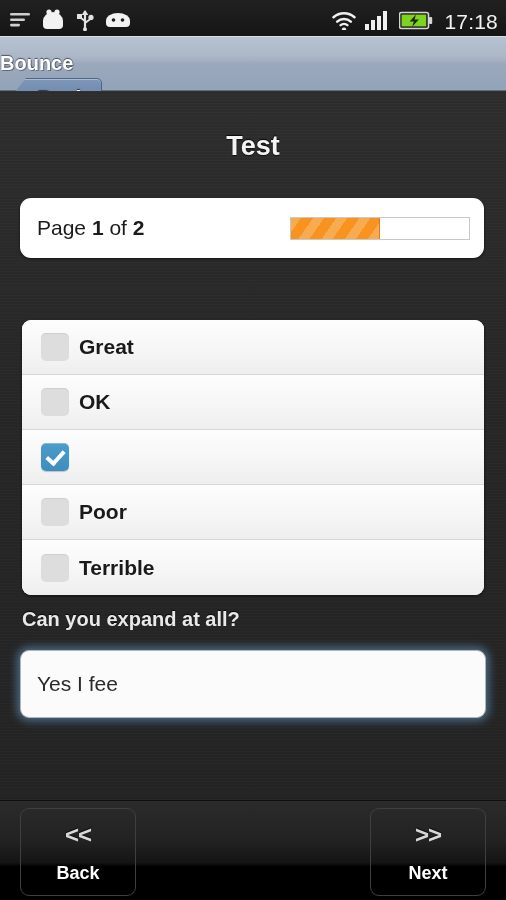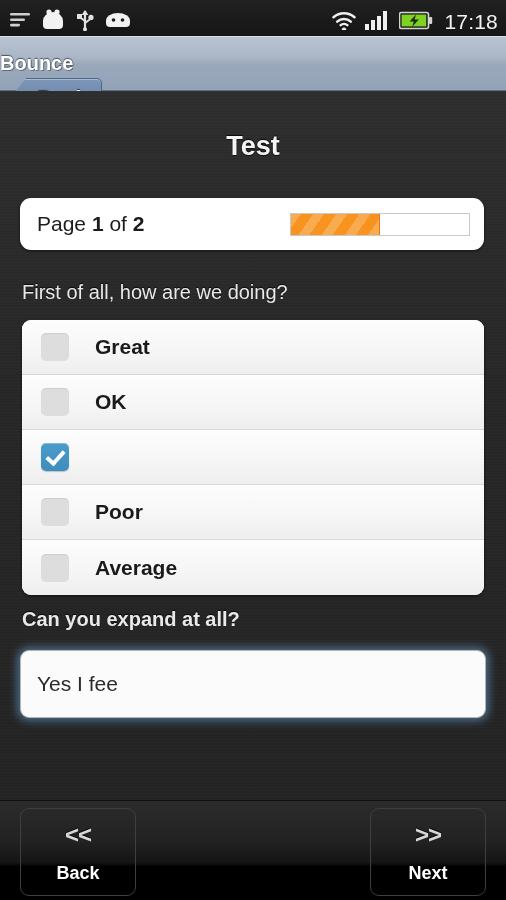--- a/index.html
+++ b/index.html
@@ -108,21 +108,21 @@
     color: #f4f4f4;
     font-size: 27px;
     font-weight: bold;
     text-shadow: 0 -1px 1px rgba(0,0,0,0.8), 0 1px 1px rgba(0,0,0,0.6);
   }
 
   
   #page-card {
     position: absolute;
     left: 20px; top: 107px;
-    width: 464px; height: 52px;
+    width: 464px; height: 60px;
     background: #ffffff;
     border-radius: 11px;
     box-shadow: 0 1px 3px rgba(0,0,0,0.6);
     display: flex;
     align-items: center;
     box-sizing: border-box;
     padding: 0 14px 0 17px;
   }
   #page-label {
     color: #1c1c1c;
@@ -199,21 +199,21 @@
   .checkbox.checked::after {
     content: "";
     position: absolute;
     left: 9px; top: 4px;
     width: 7px; height: 14px;
     border: solid #ffffff;
     border-width: 0 4px 4px 0;
     transform: rotate(42deg);
   }
   .option-label {
-    margin-left: 26px;
+    margin-left: 10px;
     color: #1a1a1a;
     font-size: 21px;
     font-weight: bold;
   }
 
   
   #answer-wrap {
     position: absolute;
     left: 20px; top: 559px;
     width: 466px; height: 68px;
@@ -364,41 +364,40 @@
         <span>Page</span>
         <b>1</b>
         <span>of</span>
         <b>2</b>
       </div>
       <div id="progress-track">
         <div id="progress-fill" style="width: 50%;"></div>
       </div>
     </div>
 
-    <div class="question-label" id="q1-label">First of all, how are we doing?</div>
 
     <div id="options-panel">
       <div class="option-row">
         <span class="checkbox"></span>
         <span class="option-label">Great</span>
       </div>
       <div class="option-row">
         <span class="checkbox"></span>
         <span class="option-label">OK</span>
       </div>
       <div class="option-row">
         <span class="checkbox checked"></span>
       </div>
       <div class="option-row">
         <span class="checkbox"></span>
         <span class="option-label">Poor</span>
       </div>
       <div class="option-row">
         <span class="checkbox"></span>
-        <span class="option-label">Average</span>
+        <span class="option-label">Terrible</span>
       </div>
     </div>
 
     <div class="question-label" id="q2-label">Can you expand at all?</div>
 
     <div id="answer-wrap">
       <input id="answer-input" type="text" value="Yes I fee" style="">
     </div>
   </div>
 

